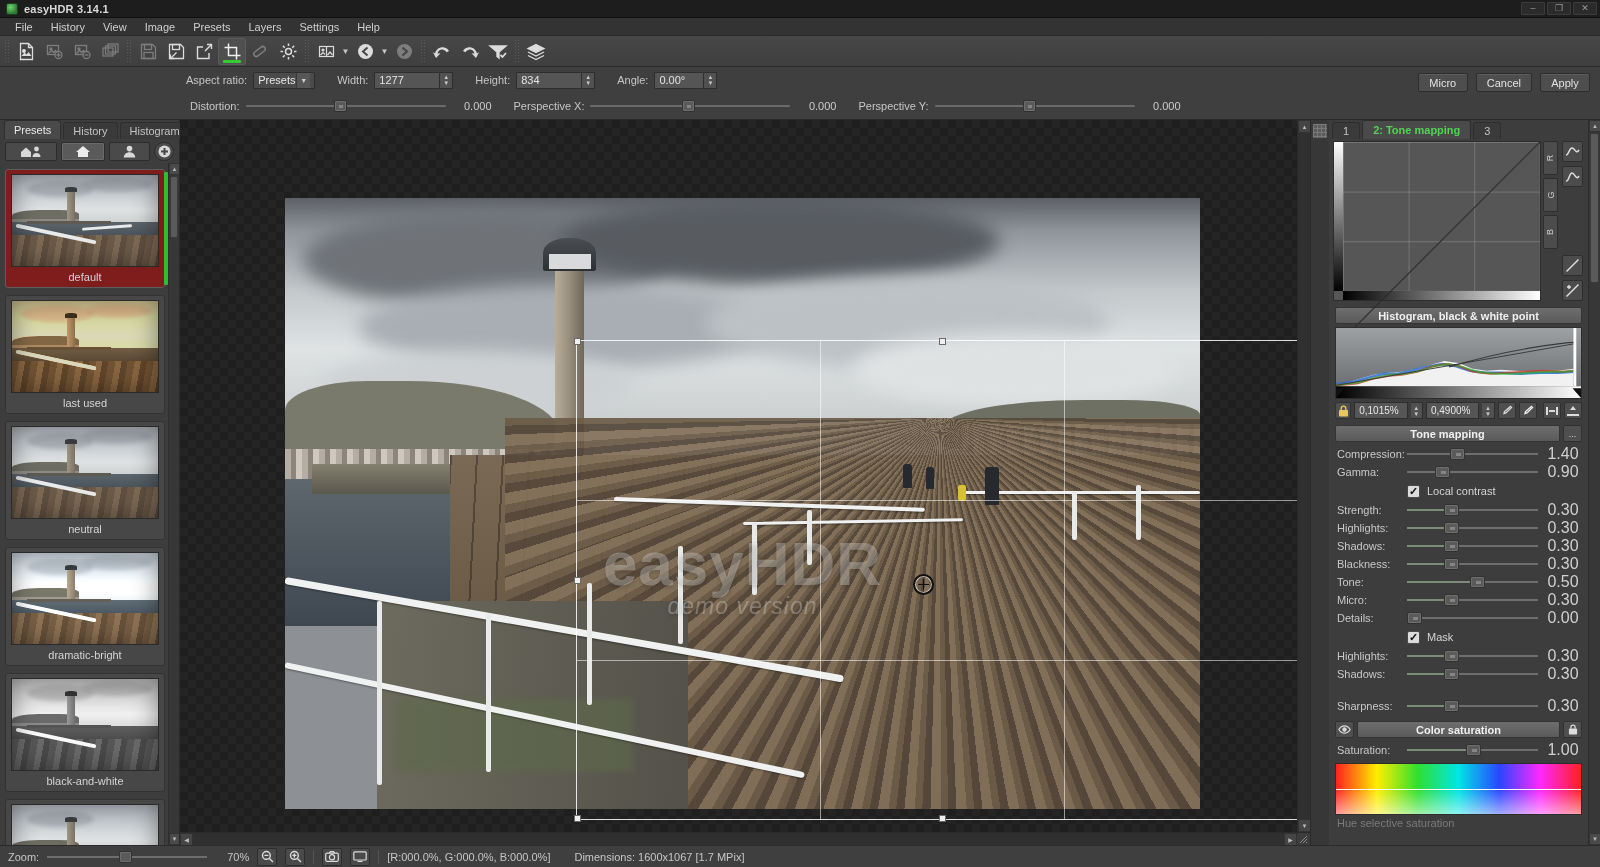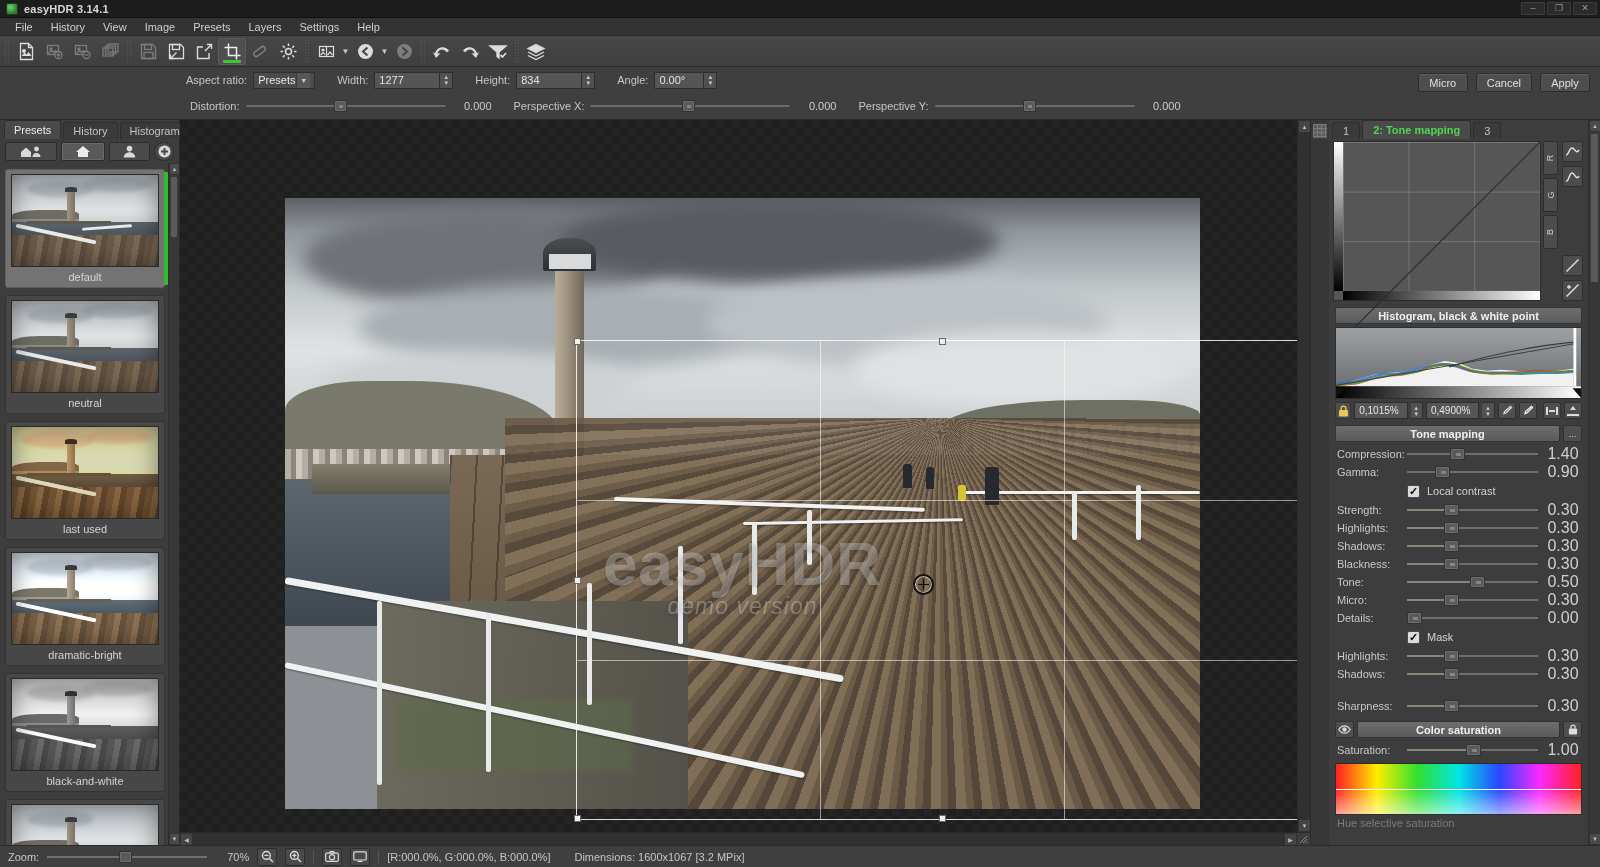--- a/index.html
+++ b/index.html
@@ -114,21 +114,21 @@
     display:flex;align-items:center;justify-content:center; color:#d8d8d8;
   }
   .ltbtn.sel{ background:#5a5a5a; box-shadow:inset 0 0 0 1px #6a6a6a;}
   .ltbtn.round{ flex:0 0 20px; width:20px; border-radius:10px;}
   .presets-wrap{ flex:1 1 auto; position:relative; overflow:hidden; display:flex; }
   .presets{ flex:1 1 auto; overflow:hidden; padding:4px 3px 0 5px; }
   .preset{
     position:relative; background:#474747; border:1px solid #333; border-radius:3px;
     margin-bottom:7px; padding:4px 5px 2px 5px;
   }
-  .preset.sel{ border-color:#5e5e5e; background:#737373;}
+  .preset.sel{ border-color:#5e5e5e; background:#7f1d1d;}
   .preset .thumb{ height:93px; width:100%; border:1px solid #2a2a2a; overflow:hidden; position:relative; }
   .preset .cap{ text-align:center; font-size:11px; color:#d4d4d4; padding:4px 0 2px;}
   .preset .selbar{ position:absolute; right:-4px; top:2px; bottom:2px; width:4px; background:#2fbe2f; border-radius:1px;}
   .lscroll{ width:11px; flex:0 0 11px; background:#373737; border-left:1px solid #2d2d2d; display:flex; flex-direction:column; }
   .lscroll .sb{ width:11px;height:12px;background:#4a4a4a;border:1px solid #333;display:flex;align-items:center;justify-content:center;font-size:6px;color:#bbb;}
   .lscroll .thumbbar{ margin:1px; background:#5a5a5a; border:1px solid #3a3a3a; border-radius:2px; height:62px;}
 
   
   .scene{ position:absolute; inset:0; }
   .sky{ position:absolute; left:0; right:0; top:0; height:52%;
@@ -571,58 +571,58 @@
                 <div class="deck"></div>
                 <div class="rail" style="left:2%;top:62%;width:56%;height:4px;transform:rotate(12deg)"></div>
                 <div class="rail" style="left:48%;top:56%;width:34%;height:3px;transform:rotate(-4deg)"></div>
               </div>
               <div class="vign"></div>
             </div>
             <div class="cap">default</div>
             <div class="selbar"></div>
           </div>
 
+          <div class="preset lastused">
+            <div class="thumb">
+              <div class="scene">
+                <div class="sky"></div>
+                <div class="cloud" style="left:6%;top:4%;width:50%;height:20%"></div>
+                <div class="cloud" style="left:50%;top:3%;width:46%;height:16%"></div>
+                <div class="hill"></div>
+                  <div class="town"></div>
+                <div class="lh"></div>
+                  <div class="lh-top"></div>
+                <div class="sea"></div>
+                  <div class="pierfar"></div>
+                <div class="deck"></div>
+                <div class="rail" style="left:2%;top:62%;width:56%;height:4px;transform:rotate(12deg)"></div>
+              </div>
+              <div class="vign"></div>
+            </div>
+            <div class="cap">last used</div>
+          </div>
+
           <div class="preset">
             <div class="thumb">
               <div class="scene">
                 <div class="sky"></div>
                 <div class="cloud" style="left:10%;top:6%;width:46%;height:18%"></div>
                 <div class="cloud" style="left:48%;top:2%;width:48%;height:16%"></div>
                 <div class="hill"></div>
                   <div class="town"></div>
                 <div class="lh"></div>
                   <div class="lh-top"></div>
                 <div class="sea"></div>
                   <div class="pierfar"></div>
                 <div class="deck"></div>
                 <div class="rail" style="left:2%;top:62%;width:56%;height:4px;transform:rotate(12deg)"></div>
               </div>
               <div class="vign"></div>
             </div>
             <div class="cap">neutral</div>
-          </div>
-
-          <div class="preset lastused">
-            <div class="thumb">
-              <div class="scene">
-                <div class="sky"></div>
-                <div class="cloud" style="left:6%;top:4%;width:50%;height:20%"></div>
-                <div class="cloud" style="left:50%;top:3%;width:46%;height:16%"></div>
-                <div class="hill"></div>
-                  <div class="town"></div>
-                <div class="lh"></div>
-                  <div class="lh-top"></div>
-                <div class="sea"></div>
-                  <div class="pierfar"></div>
-                <div class="deck"></div>
-                <div class="rail" style="left:2%;top:62%;width:56%;height:4px;transform:rotate(12deg)"></div>
-              </div>
-              <div class="vign"></div>
-            </div>
-            <div class="cap">last used</div>
           </div>
 
           <div class="preset bright">
             <div class="thumb">
               <div class="scene">
                 <div class="sky"></div>
                 <div class="cloud" style="left:10%;top:6%;width:46%;height:18%"></div>
                 <div class="cloud" style="left:48%;top:2%;width:48%;height:16%"></div>
                 <div class="hill"></div>
                   <div class="town"></div>
@@ -1081,16 +1081,16 @@
         </svg>
     </div>
     <div class="sb-btn">
       <svg width="14" height="11" viewBox="0 0 14 11" fill="none" stroke="#dcdcdc" stroke-width="1.2">
           <rect x="0.8" y="0.8" width="12.4" height="8.2" rx="1"></rect>
           <path d="M4.5 10.4h5"></path>
         </svg>
     </div>
     <div class="sb-sep"></div>
     <span class="sb-text">[R:000.0%, G:000.0%, B:000.0%]</span>
-    <span class="sb-text" style="margin-left:16px">Dimensions: 1600x1067 [3.2 MPix]</span>
+    <span class="sb-text" style="margin-left:16px">Dimensions: 1600x1067 [1.7 MPix]</span>
   </div>
 
 </div>
 
 </body></html>

